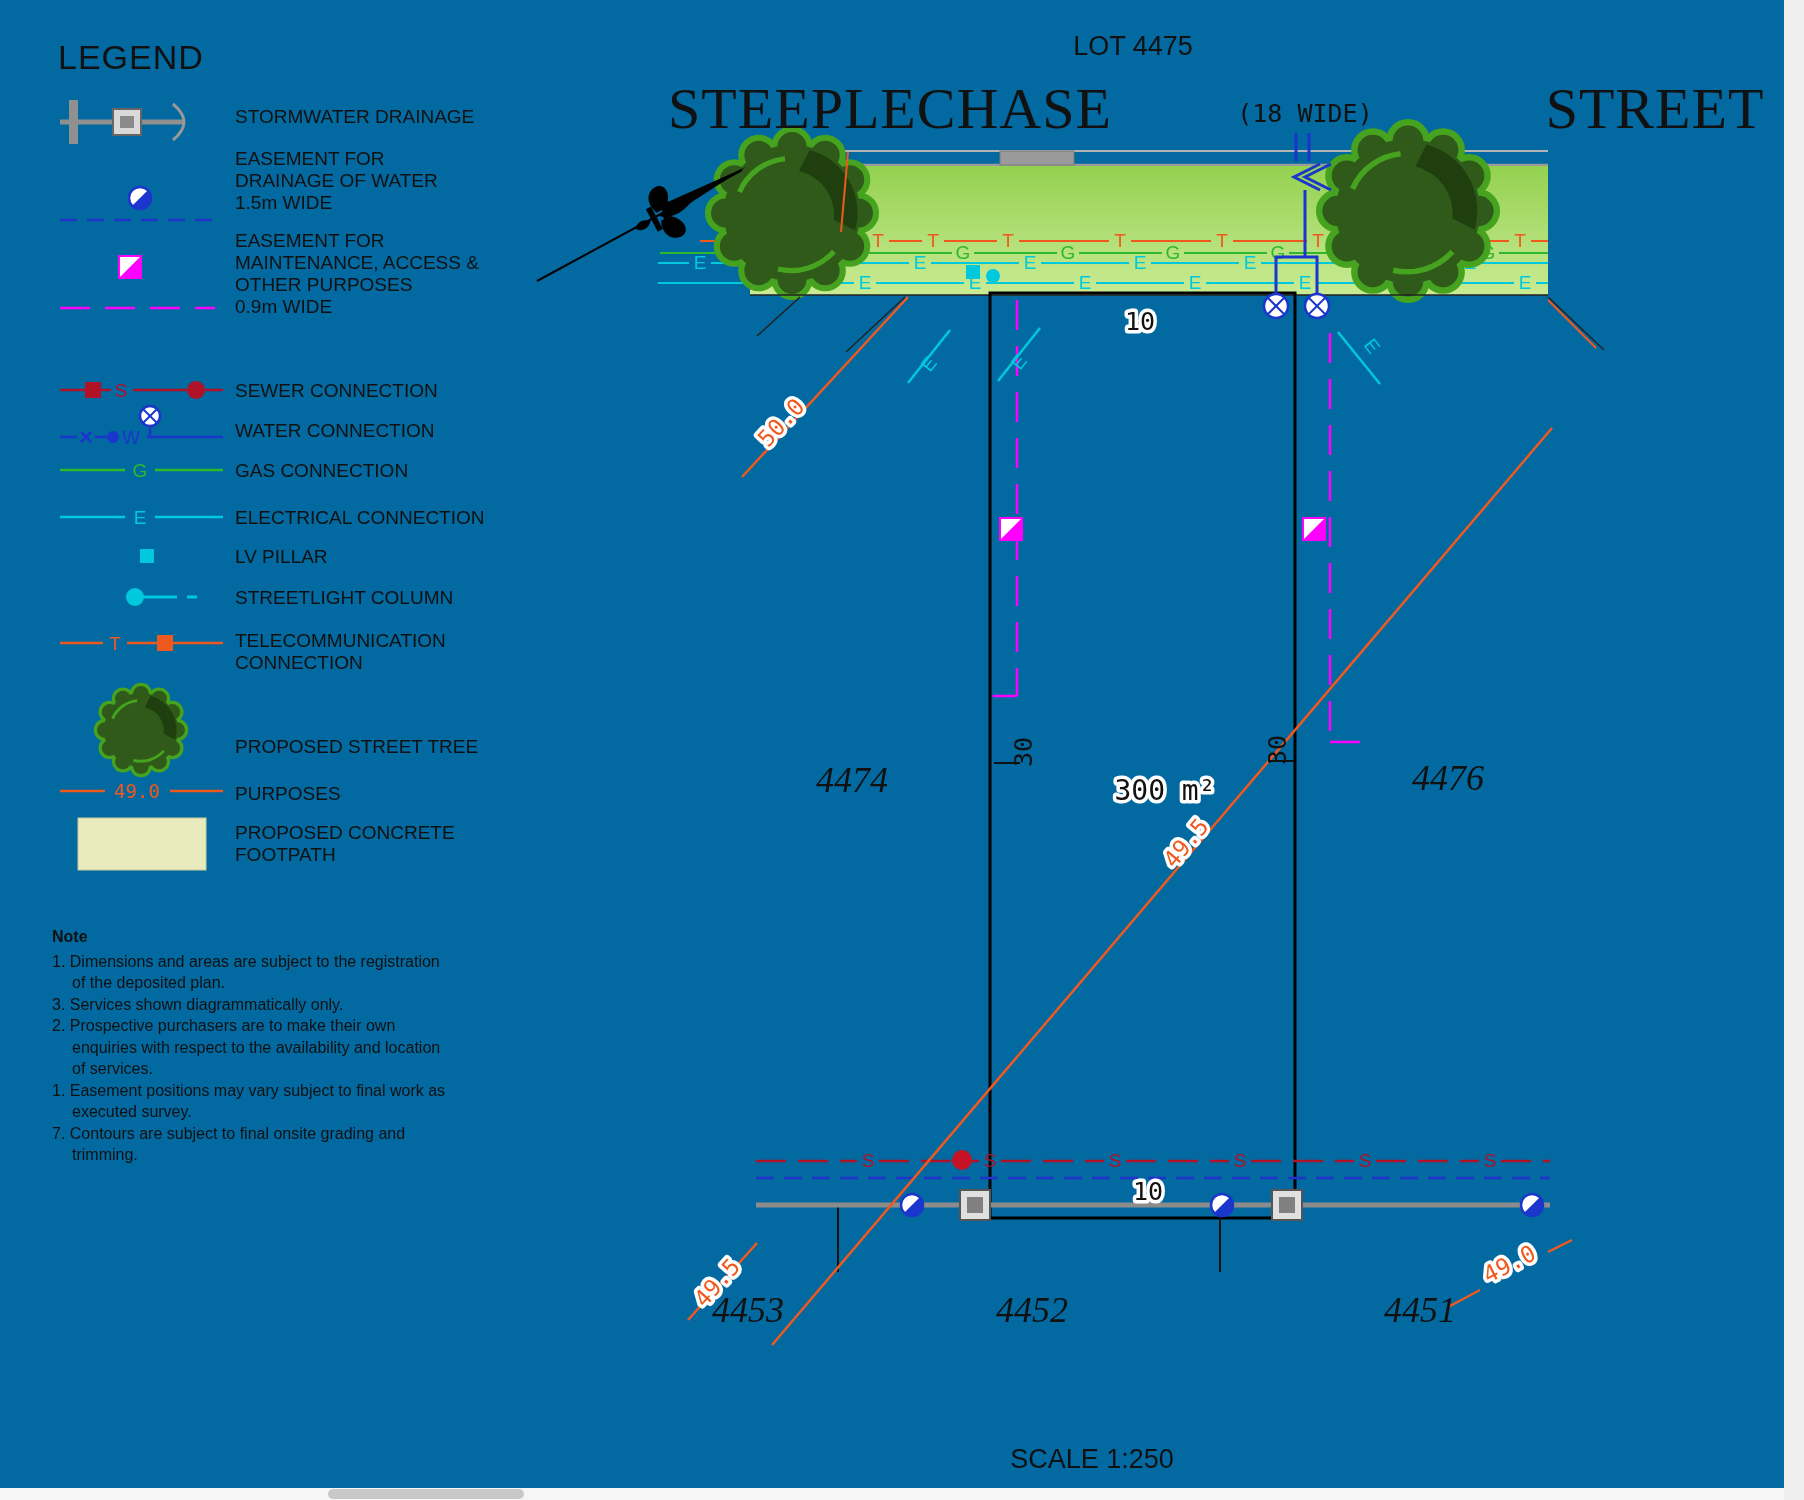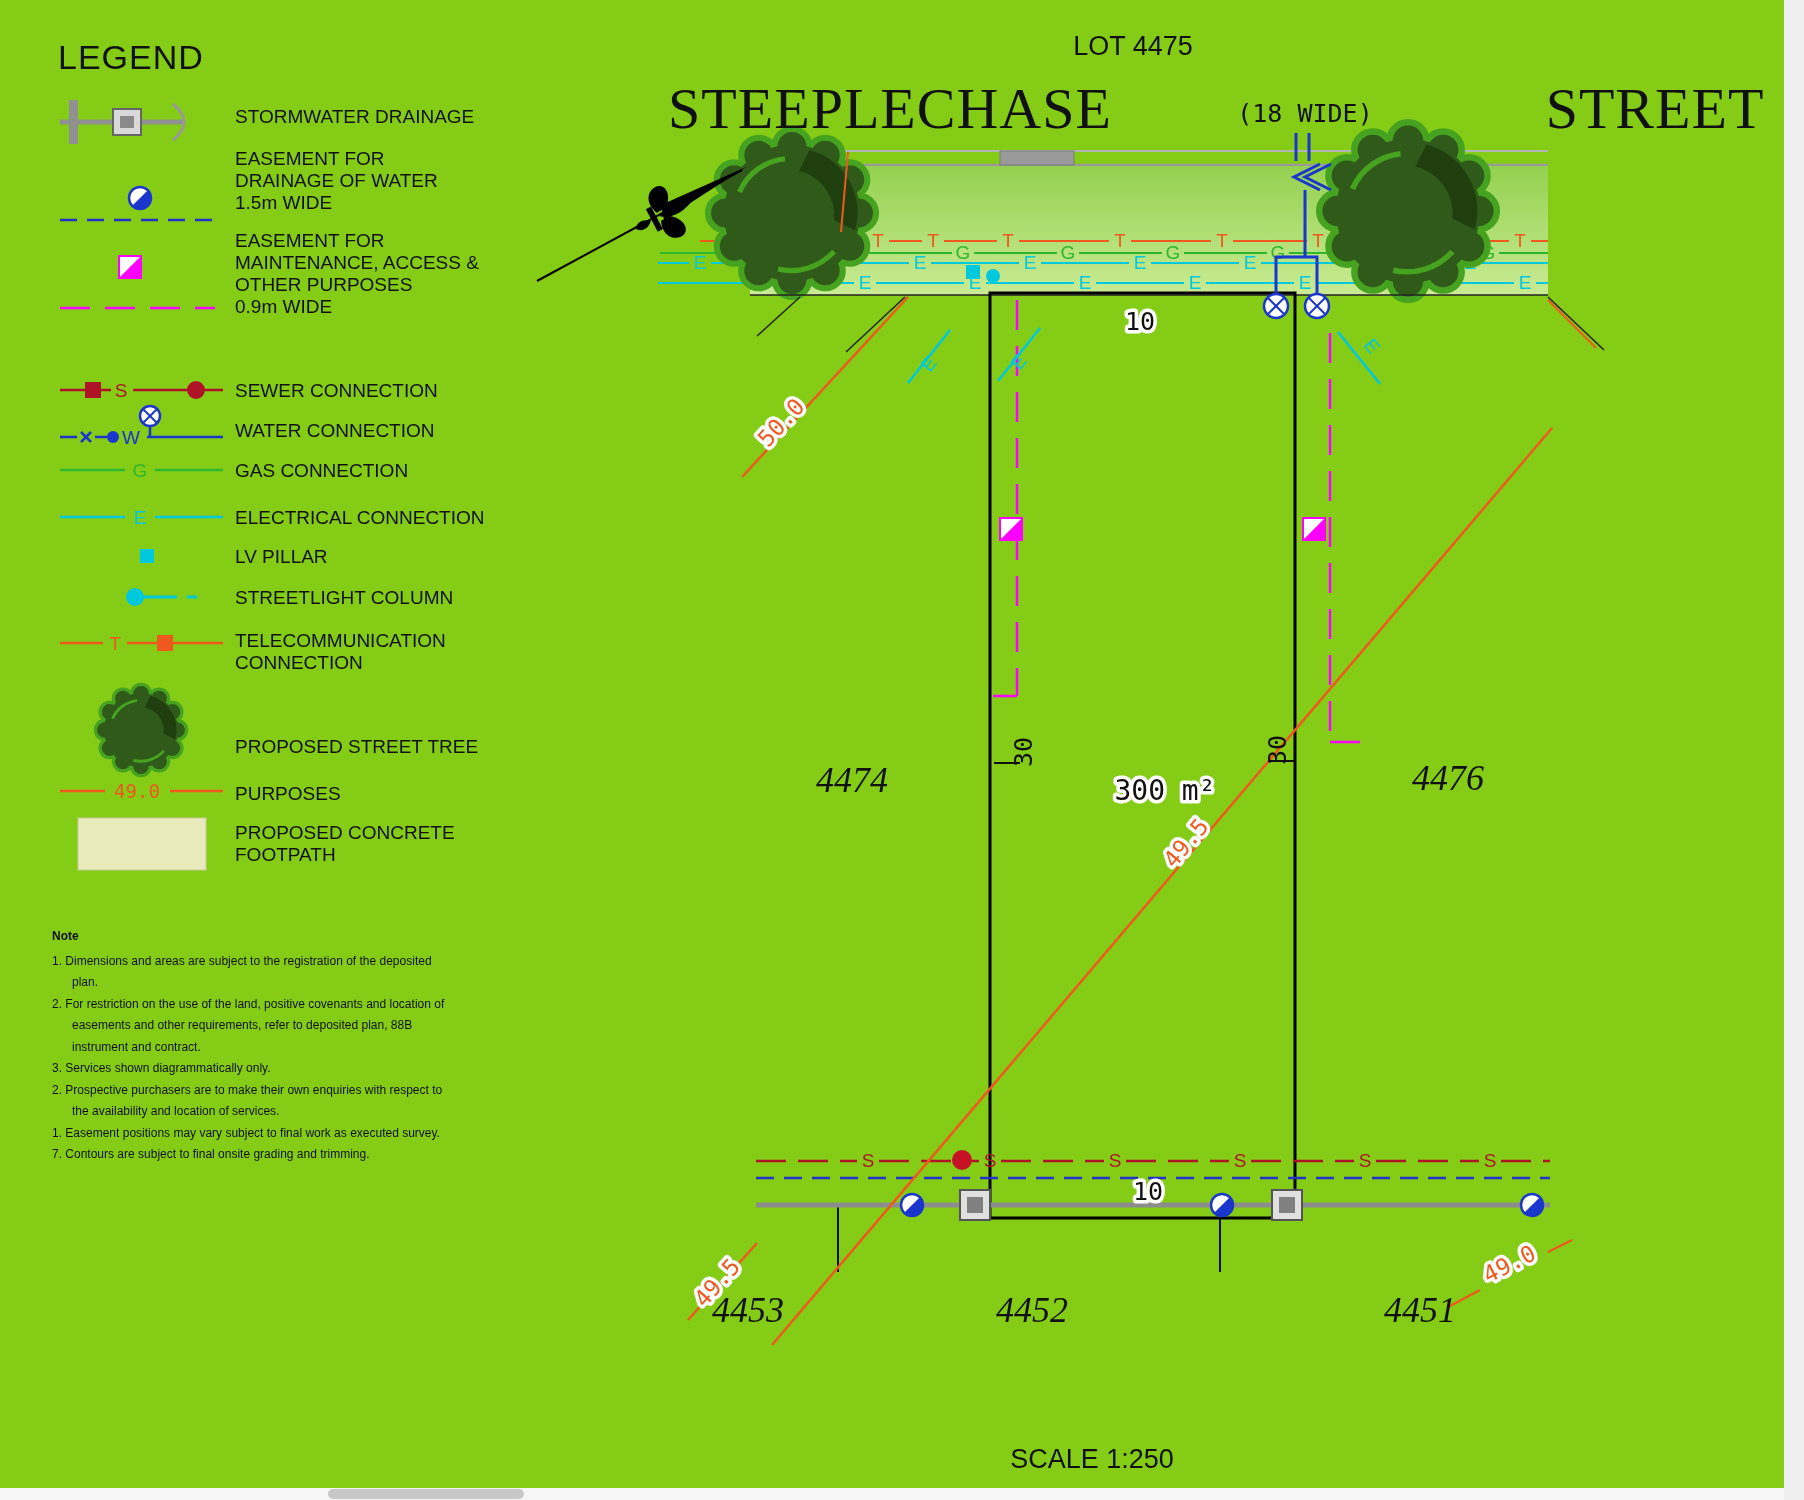--- a/index.html
+++ b/index.html
@@ -1,26 +1,26 @@
 <!DOCTYPE html>
 <html><head>
 <meta charset="utf-8">
 <style>
   html,body{margin:0;padding:0;background:#fff}
-  .page{position:relative;width:1804px;height:1500px;background:#84cc16;
+  .page{position:relative;width:1804px;height:1500px;background:#0369a1;
         font-family:"Liberation Sans",sans-serif;color:#111;overflow:hidden}
 
   
   .legend{position:absolute;left:55px;top:38px;width:445px;height:900px}
   .legend-title{position:absolute;left:3px;top:0;font-size:34px;letter-spacing:1px}
   .sym{position:absolute;left:0}
   .lbl{position:absolute;left:180px;width:260px;font-size:19px;line-height:22px;white-space:pre-line}
 
   
-  .notes{position:absolute;left:52px;top:926px;width:402px;font-size:12px;line-height:21.5px}
+  .notes{position:absolute;left:52px;top:926px;width:402px;font-size:16px;line-height:21.5px}
   .notes-heading{font-weight:bold;margin-bottom:3px}
   .note-item{padding-left:20px;text-indent:-20px}
 
   
   svg.plan{position:absolute;left:0;top:0}
   .t-title{font-family:"Liberation Sans",sans-serif;font-size:27px;fill:#111}
   .t-street{font-family:"Liberation Serif",serif;font-size:58px;fill:#111;letter-spacing:1px}
   .t-lotnum{font-family:"Liberation Serif",serif;font-style:italic;font-size:36px;fill:#111}
   .t-dim{font-family:"DejaVu Sans Mono",monospace;font-size:25px;fill:#111}
   .t-area{font-family:"DejaVu Sans Mono",monospace;font-size:28px;fill:#111}
@@ -184,21 +184,20 @@
     <svg class="sym" style="top:776px" width="180" height="62">
       <rect x="23" y="4" width="128" height="52" fill="#e9ebbd" stroke="#c9cc9b"></rect>
     </svg>
     <div class="lbl" style="top:784px">PROPOSED CONCRETE
 FOOTPATH</div>
   </div>
 
   <div class="notes">
     <div class="notes-heading">Note</div>
     <div class="note-item">1. Dimensions and areas are subject to the registration of the deposited plan.</div>
-    <div class="note-item">2. For restriction on the use of the land, positive covenants and location of easements and other requirements, refer to deposited plan, 88B instrument and contract.</div>
     <div class="note-item">3. Services shown diagrammatically only.</div>
     <div class="note-item">2. Prospective purchasers are to make their own enquiries with respect to the availability and location of services.</div>
     <div class="note-item">1. Easement positions may vary subject to final work as executed survey.</div>
     <div class="note-item">7. Contours are subject to final onsite grading and trimming.</div>
   </div>
 
   <svg class="plan" width="1804" height="1500" viewBox="0 0 1804 1500">
 
     <g>
       <line x1="750" y1="151" x2="1548" y2="151" stroke="#b3b3b3" stroke-width="2"></line>

